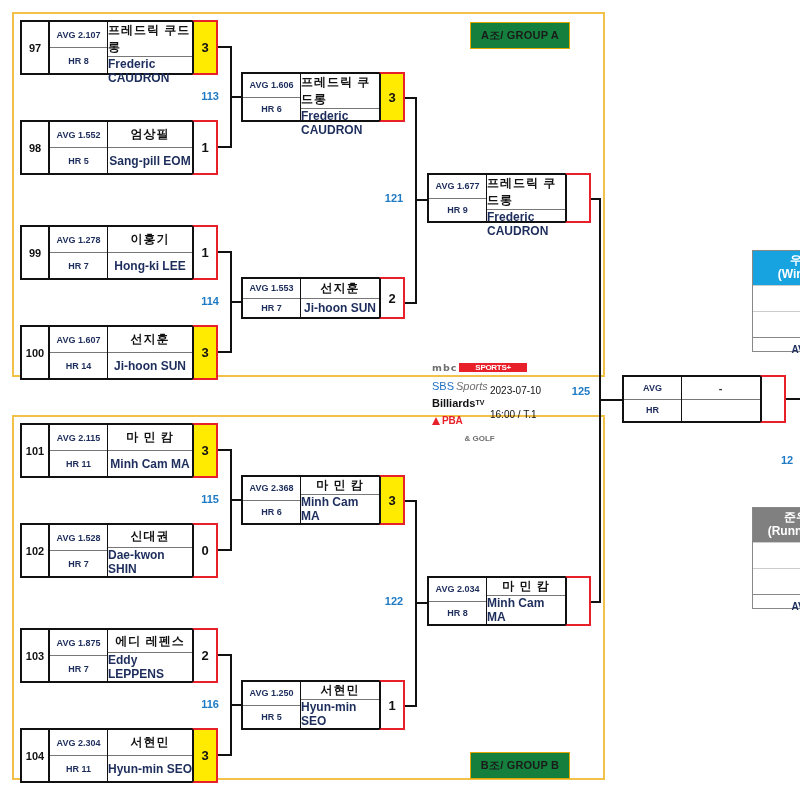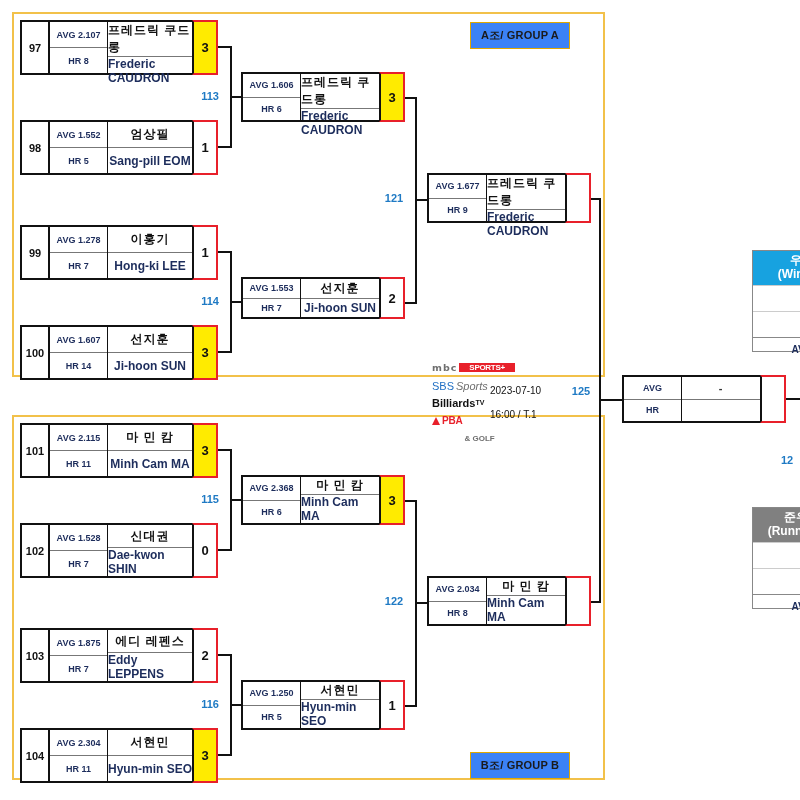--- a/index.html
+++ b/index.html
@@ -8,21 +8,21 @@
     font-family:"Liberation Sans","DejaVu Sans",sans-serif;
     -webkit-font-smoothing:antialiased;
   }
   #stage{position:absolute;left:0;top:0;width:800px;height:800px;}
 
   
   .group-box{position:absolute;border:2px solid #f2c14a;background:#ffffff;box-sizing:border-box;}
 
   
   .group-label{
-    position:absolute;background:#3b82f6;border:1px solid #e0a800;
+    position:absolute;background:#15803d;border:1px solid #e0a800;
     color:#1a1a1a;font-size:11px;font-weight:bold;letter-spacing:.2px;
     display:flex;align-items:center;justify-content:center;box-sizing:border-box;
   }
 
   
   .card{position:absolute;box-sizing:border-box;display:flex;border:2px solid #111;background:#fff;}
   .card .seed{
     width:28px;flex:0 0 28px;display:flex;align-items:center;justify-content:center;
     font-size:11px;font-weight:bold;color:#111;border-right:2px solid #111;box-sizing:border-box;
   }
@@ -77,21 +77,21 @@
   }
   .panel .pfoot{
     height:24px;display:flex;align-items:center;justify-content:center;
     font-size:10px;font-weight:bold;color:#1d2d5c;border-top:1px solid #888;box-sizing:border-box;
   }
 
   
   .bc{position:absolute;}
   .bc-logo{display:flex;align-items:center;height:13px;}
   .mbc-txt{font-size:9.5px;font-weight:bold;color:#6f6f6f;letter-spacing:1px;font-family:"DejaVu Sans",sans-serif;}
-  .mbc-plus{background:#e8202a;color:#fff;font-size:8px;font-weight:bold;padding:0 10px;margin-left:2px;letter-spacing:-.3px;}
+  .mbc-plus{background:#e8202a;color:#fff;font-size:8px;font-weight:bold;padding:0 16px;margin-left:2px;letter-spacing:-.3px;}
   .sbs-txt{font-size:11px;font-weight:normal;color:#1f6fc4;font-family:"Liberation Sans",sans-serif;}
   .sbs-it{font-size:11px;font-style:italic;color:#6f6f6f;margin-left:2px;}
   .bil-txt{font-size:11px;font-weight:bold;color:#111;}
   .bil-tv{font-size:7px;font-weight:bold;color:#111;vertical-align:super;}
   .pba-tri{width:0;height:0;border-left:4px solid transparent;border-right:4px solid transparent;border-bottom:8px solid #e8202a;margin-right:2px;}
   .pba-txt{font-size:10px;font-weight:bold;color:#e8202a;letter-spacing:-.2px;}
   .pba-golf{font-size:8px;font-weight:bold;color:#6f6f6f;margin-left:2px;margin-top:36px;}
   .bc-meta{position:absolute;font-size:10px;color:#111;}
 </style>
 </head>

